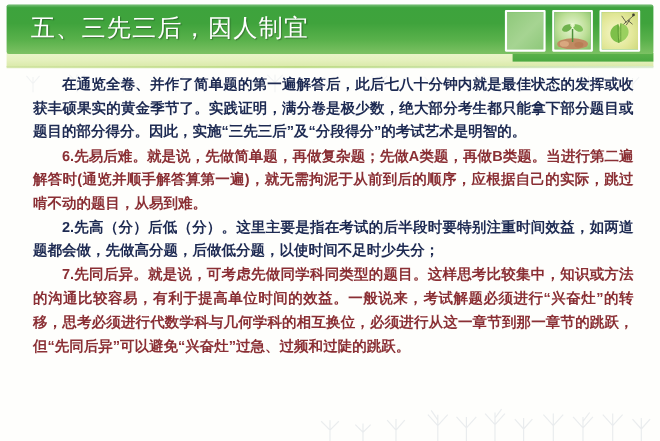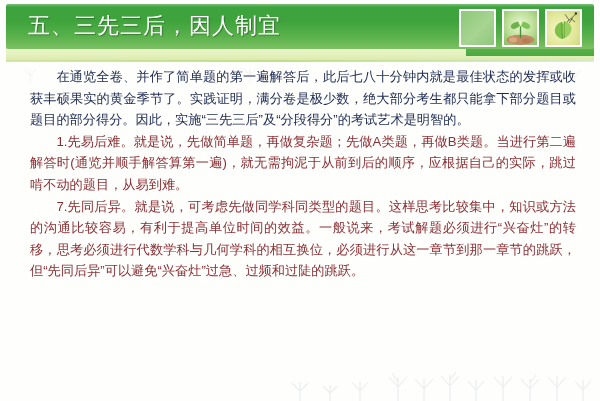--- a/index.html
+++ b/index.html
@@ -128,21 +128,21 @@
   .thumb svg { display: block; width: 100%; height: 100%; }
 
   
   .body-text {
     position: absolute;
     left: 30px;
     top: 66px;
     width: 546px;
     font-size: 13.2px;
     line-height: 21.6px;
-    font-weight: normal;
+    font-weight: bold;
     text-align: justify;
     text-justify: inter-ideograph;
     letter-spacing: 0px;
   }
   .para {
     margin: 0;
     text-indent: 2em;
   }
   .c-navy { color: #1d2a52; }
   .c-maroon { color: #8a2f34; }
@@ -224,21 +224,22 @@
           </g>
           <circle cx="35" cy="3" r="1.5" fill="#3c3c30"></circle>
         </svg>
       </div>
 
     </div>
   </div>
 
   <div class="body-text">
     <p class="para c-navy">在通览全卷、并作了简单题的第一遍解答后，此后七八十分钟内就是最佳状态的发挥或收获丰硕果实的黄金季节了。实践证明，满分卷是极少数，绝大部分考生都只能拿下部分题目或题目的部分得分。因此，实施“三先三后”及“分段得分”的考试艺术是明智的。</p>
-    <p class="para c-maroon">1.先易后难。就是说，先做简单题，再做复杂题；先做A类题，再做B类题。当进行第二遍解答时(通览并顺手解答算第一遍)，就无需拘泥于从前到后的顺序，应根据自己的实际，跳过啃不动的题目，从易到难。</p>
+    <p class="para c-maroon">6.先易后难。就是说，先做简单题，再做复杂题；先做A类题，再做B类题。当进行第二遍解答时(通览并顺手解答算第一遍)，就无需拘泥于从前到后的顺序，应根据自己的实际，跳过啃不动的题目，从易到难。</p>
+    <p class="para c-navy">2.先高（分）后低（分）。这里主要是指在考试的后半段时要特别注重时间效益，如两道题都会做，先做高分题，后做低分题，以使时间不足时少失分；</p>
     <p class="para c-maroon">7.先同后异。就是说，可考虑先做同学科同类型的题目。这样思考比较集中，知识或方法的沟通比较容易，有利于提高单位时间的效益。一般说来，考试解题必须进行“兴奋灶”的转移，思考必须进行代数学科与几何学科的相互换位，必须进行从这一章节到那一章节的跳跃，但“先同后异”可以避免“兴奋灶”过急、过频和过陡的跳跃。</p>
   </div>
 
   <svg class="grass-band" viewBox="0 0 600 52" preserveAspectRatio="none">
     <g stroke="#9aa7b8" stroke-width="1.1" fill="none" opacity="0.6">
       <path d="M398 52 L398 28 M398 38 L389 28 M398 38 L407 28 M398 33 L392 24"></path>
       <path d="M424 52 L424 30 M424 40 L415 30 M424 40 L433 30"></path>
       <path d="M450 52 L450 26 M450 37 L441 27 M450 37 L459 27 M450 31 L456 23"></path>
       <path d="M476 52 L476 31 M476 41 L468 32 M476 41 L484 32"></path>
       <path d="M503 52 L503 27 M503 38 L494 28 M503 38 L512 28"></path>

